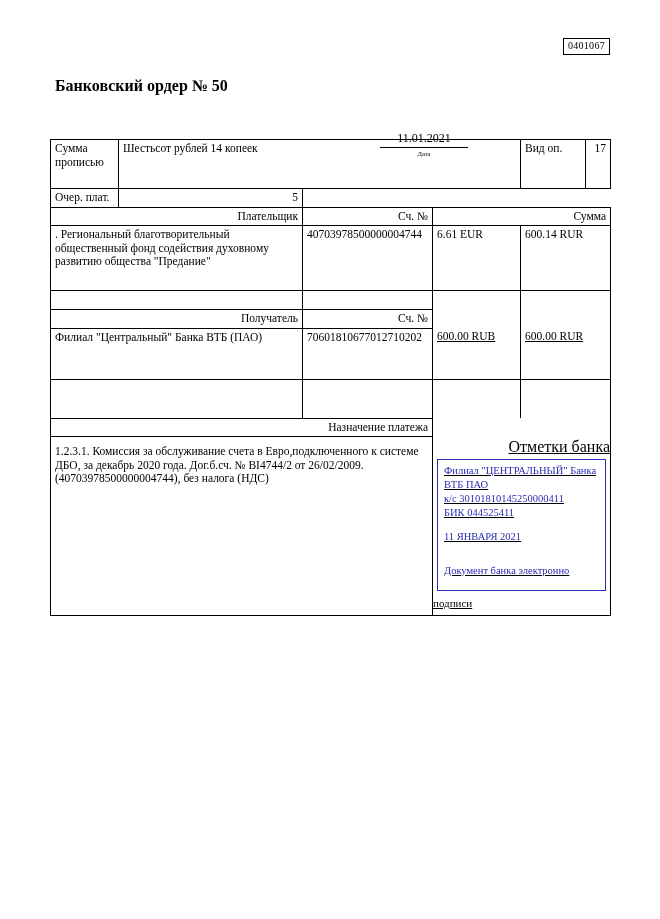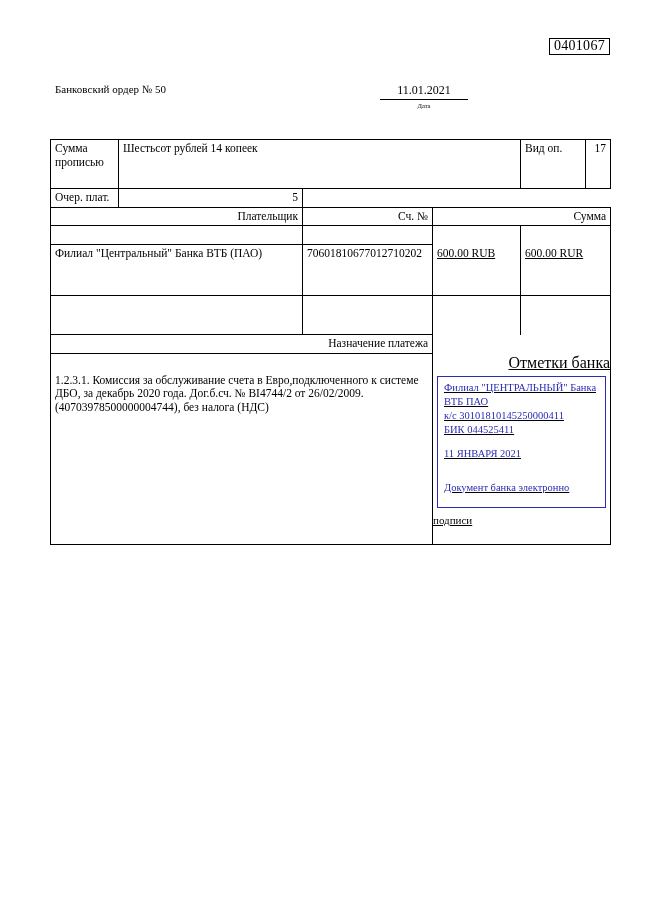--- a/index.html
+++ b/index.html
@@ -20,46 +20,47 @@
     width: 660px;
     height: 919px;
   }
 
   
   .form-code {
     position: absolute;
     top: 38px;
     right: 50px;
     border: 1px solid #000;
-    font-size: 14px;
+    font-size: 10px;
     padding: 1px 4px 2px 4px;
     letter-spacing: 0.3px;
     line-height: 12px;
   }
 
   
   .doc-title {
     position: absolute;
     left: 55px;
-    top: 83px;
-    font-size: 11px;
-    font-weight: normal;
+    top: 77px;
+    font-size: 16px;
+    font-weight: bold;
   }
 
   
   .date-wrap {
     position: absolute;
     left: 380px;
     top: 83px;
     width: 88px;
     text-align: center;
   }
   .date-value {
     font-size: 12px;
     padding-bottom: 1px;
+    margin-top: 48px;
   }
   .date-rule {
     border-bottom: 1px solid #000;
     width: 88px;
   }
   .date-caption {
     font-size: 6.5px;
     margin-top: 2px;
     text-align: center;
   }
@@ -161,28 +162,40 @@
       <td>Очер. плат.</td>
       <td class="ctr">5</td>
     </tr>
 
     <tr>
       <td class="ctr" colspan="2">Плательщик</td>
       <td class="ctr">Сч. №</td>
       <td class="ctr" colspan="3">Сумма</td>
     </tr>
 
+    <tr>
+      <td class="payer-text" colspan="2" style="height:60px">. Региональный благотворительный общественный фонд содействия духовному развитию общества "Предание"</td>
+      <td>40703978500000004744</td>
+      <td class="cell-amount">6.61  EUR</td>
+      <td class="cell-amount" colspan="2">600.14  RUR</td>
+    </tr>
 
     <tr>
       <td colspan="2" style="height:14px" class="nb-b"></td>
       <td class="nb-b"></td>
       <td class="nb-b nb-t"></td>
       <td colspan="2" class="nb-b nb-t"></td>
     </tr>
 
+    <tr>
+      <td class="ctr" colspan="2">Получатель</td>
+      <td class="ctr">Сч. №</td>
+      <td class="nb-t nb-b"></td>
+      <td colspan="2" class="nb-t nb-b"></td>
+    </tr>
 
     <tr>
       <td colspan="2" style="height:46px">Филиал "Центральный" Банка ВТБ (ПАО)</td>
       <td>70601810677012710202</td>
       <td class="cell-amount nb-t">600.00  RUB</td>
       <td class="cell-amount nb-t" colspan="2">600.00  RUR</td>
     </tr>
 
     <tr>
       <td colspan="2" style="height:34px" class="nb-b"></td>
@@ -190,21 +203,21 @@
       <td class="nb-b nb-t"></td>
       <td colspan="2" class="nb-b nb-t"></td>
     </tr>
 
     <tr>
       <td class="ctr" colspan="3">Назначение платежа</td>
       <td class="nb-t nb-b" colspan="3"></td>
     </tr>
 
     <tr>
-      <td class="purpose-text" colspan="3" style="height:168px; padding-top:20px">1.2.3.1. Комиссия за обслуживание счета в Евро,подключенного к системе ДБО, за декабрь 2020 года. Дог.б.сч. № ВІ4744/2 от 26/02/2009.(40703978500000004744), без налога (НДС)</td>
+      <td class="purpose-text" colspan="3" style="height:168px; padding-top:8px">1.2.3.1. Комиссия за обслуживание счета в Евро,подключенного к системе ДБО, за декабрь 2020 года. Дог.б.сч. № ВІ4744/2 от 26/02/2009.(40703978500000004744), без налога (НДС)</td>
       <td colspan="3" class="nb-t" style="padding:0">
         <div class="ctr" style="font-size:16px; padding:3px 0 0 0">Отметки банка</div>
         <div class="stamp">
           <div>Филиал "ЦЕНТРАЛЬНЫЙ" Банка</div>
           <div>ВТБ ПАО</div>
           <div>к/с 30101810145250000411</div>
           <div>БИК 044525411</div>
           <div class="gap"></div>
           <div>11 ЯНВАРЯ 2021</div>
           <div class="gap"></div>

